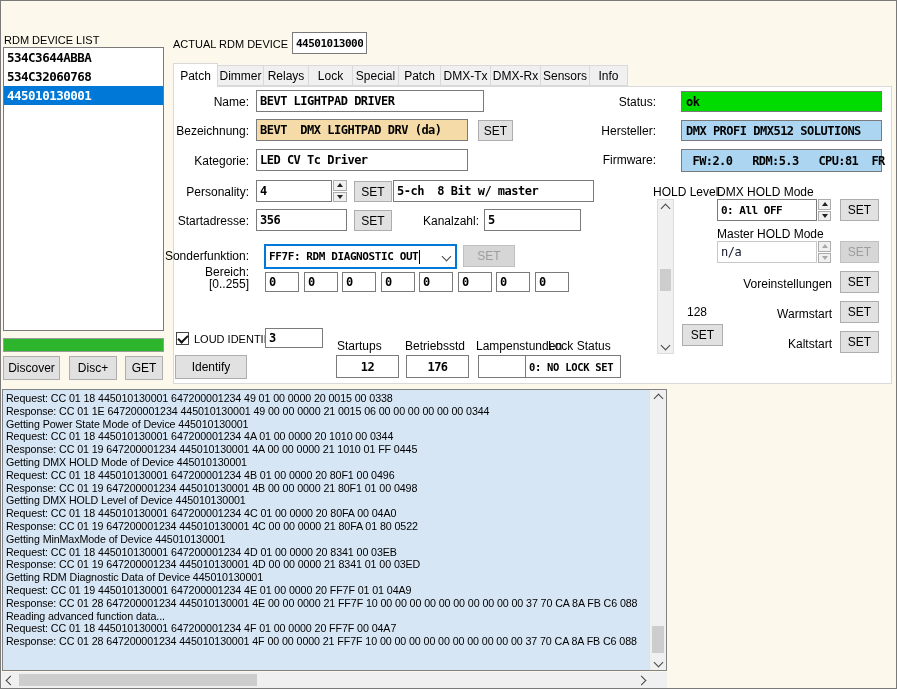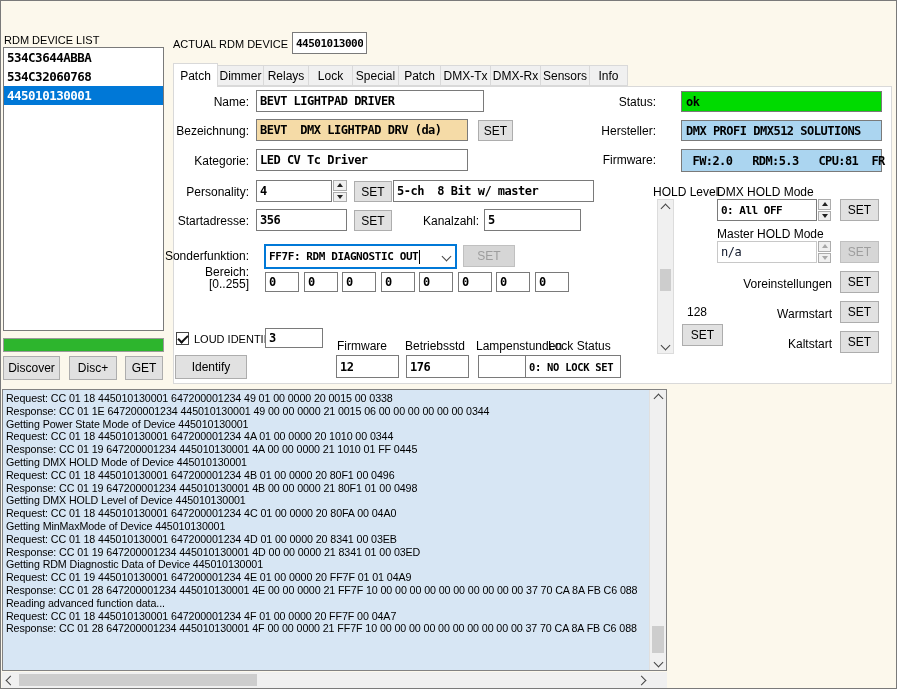--- a/index.html
+++ b/index.html
@@ -9,21 +9,21 @@
     border-bottom:1px solid #e9e7e0;box-sizing:border-box;}
   .title{position:absolute;left:10px;top:6px;font-size:12.5px;color:#111;white-space:pre;}
   .close-btn{position:absolute;right:5px;top:4px;width:19px;height:17px;background:var(--close_red,#dd4444);
     border-radius:2px;color:#fff;font:bold 10px "Liberation Sans",sans-serif;display:flex;align-items:center;justify-content:center;cursor:default;}
   .lbl{position:absolute;font-size:12px;color:#000;white-space:pre;}
   .lbl.r{text-align:right;}
   .lbl.sm{font-size:11px;}
   .inp{position:absolute;box-sizing:border-box;border:1px solid #7a7a7a;background:#fff;
     font-family:"DejaVu Sans Mono",monospace;font-weight:bold;font-size:12px;letter-spacing:-0.5px;
     color:#000;padding:0 3px;outline:none;border-radius:0;}
-  .inp.center{text-align:left;}
+  .inp.center{text-align:center;}
   .btn{position:absolute;box-sizing:border-box;background:#e1e1e1;border:1px solid #adadad;
     font-size:12px;color:#000;display:flex;align-items:center;justify-content:center;cursor:default;}
   .btn.disabled{background:#d6d6d6;border-color:#c0c0c0;color:#9d9d9d;}
   .info{position:absolute;box-sizing:border-box;border:1px solid #7a7a7a;display:flex;align-items:center;
     font-family:"DejaVu Sans Mono",monospace;font-weight:bold;font-size:12px;letter-spacing:-0.5px;
     padding-left:4px;white-space:pre;}
   .tab{position:absolute;top:64px;height:21px;box-sizing:border-box;background:#f0f0f0;border:1px solid #d9d9d9;
     font-size:12px;display:flex;align-items:center;justify-content:center;z-index:2;}
   .tab.active{top:62px;height:24px;background:#fff;border-bottom:none;z-index:4;}
   #panel{position:absolute;left:172px;top:85px;width:719px;height:298px;background:#fff;
@@ -204,41 +204,42 @@
   <div class="lbl r z" style="left:680px;top:336px;width:151px;">Kaltstart</div>
   <div class="btn z" style="left:839px;top:330px;width:39px;height:22px;">SET</div>
 
   <div class="checkbox">
       <span class="checkmark"></span>
     </div>
   <div class="lbl sm z" style="left:193px;top:332px;">LOUD IDENTIFY</div>
   <input class="inp z" style="left: 264px; top: 327px; width: 58px; height: 20px;" readonly="" value="3">
   <div class="btn z" style="left:174px;top:354px;width:72px;height:24px;">Identify</div>
 
-  <div class="lbl z" style="left:336px;top:338px;">Firmware</div>
+  <div class="lbl z" style="left:336px;top:338px;">Startups</div>
   <input class="inp center z" style="left: 335px; top: 354px; width: 63px; height: 23px;" readonly="" value="12">
   <div class="lbl z" style="left:404px;top:338px;">Betriebsstd</div>
   <input class="inp center z" style="left: 405px; top: 354px; width: 63px; height: 23px;" readonly="" value="176">
   <div class="lbl z" style="left:475px;top:338px;">Lampenstunden</div>
   <input class="inp center z" style="left: 477px; top: 354px; width: 63px; height: 23px;" readonly="" value="">
   <div class="lbl z" style="left:547px;top:338px;">Lock Status</div>
   <input class="inp z" style="left: 524px; top: 354px; width: 96px; height: 23px; font-size: 10.5px; letter-spacing: -0.3px;" readonly="" value="0: NO LOCK SET">
 
   <div id="log">
     <div id="log-lines">
       <div class="log-line">Request: CC 01 18 445010130001 647200001234 49 01 00 0000 20 0015 00 0338</div>
       <div class="log-line">Response: CC 01 1E 647200001234 445010130001 49 00 00 0000 21 0015 06 00 00 00 00 00 00 0344</div>
       <div class="log-line">Getting Power State Mode of Device 445010130001</div>
       <div class="log-line">Request: CC 01 18 445010130001 647200001234 4A 01 00 0000 20 1010 00 0344</div>
       <div class="log-line">Response: CC 01 19 647200001234 445010130001 4A 00 00 0000 21 1010 01 FF 0445</div>
       <div class="log-line">Getting DMX HOLD Mode of Device 445010130001</div>
       <div class="log-line">Request: CC 01 18 445010130001 647200001234 4B 01 00 0000 20 80F1 00 0496</div>
       <div class="log-line">Response: CC 01 19 647200001234 445010130001 4B 00 00 0000 21 80F1 01 00 0498</div>
       <div class="log-line">Getting DMX HOLD Level of Device 445010130001</div>
       <div class="log-line">Request: CC 01 18 445010130001 647200001234 4C 01 00 0000 20 80FA 00 04A0</div>
+      <div class="log-line">Response: CC 01 19 647200001234 445010130001 4C 00 00 0000 21 80FA 01 80 0522</div>
       <div class="log-line">Getting MinMaxMode of Device 445010130001</div>
       <div class="log-line">Request: CC 01 18 445010130001 647200001234 4D 01 00 0000 20 8341 00 03EB</div>
       <div class="log-line">Response: CC 01 19 647200001234 445010130001 4D 00 00 0000 21 8341 01 00 03ED</div>
       <div class="log-line">Getting RDM Diagnostic Data of Device 445010130001</div>
       <div class="log-line">Request: CC 01 19 445010130001 647200001234 4E 01 00 0000 20 FF7F 01 01 04A9</div>
       <div class="log-line">Response: CC 01 28 647200001234 445010130001 4E 00 00 0000 21 FF7F 10 00 00 00 00 00 00 00 00 00 00 37 70 CA 8A FB C6 088</div>
       <div class="log-line">Reading advanced function data...</div>
       <div class="log-line">Request: CC 01 18 445010130001 647200001234 4F 01 00 0000 20 FF7F 00 04A7</div>
       <div class="log-line">Response: CC 01 28 647200001234 445010130001 4F 00 00 0000 21 FF7F 10 00 00 00 00 00 00 00 00 00 00 37 70 CA 8A FB C6 088</div>
     </div>

